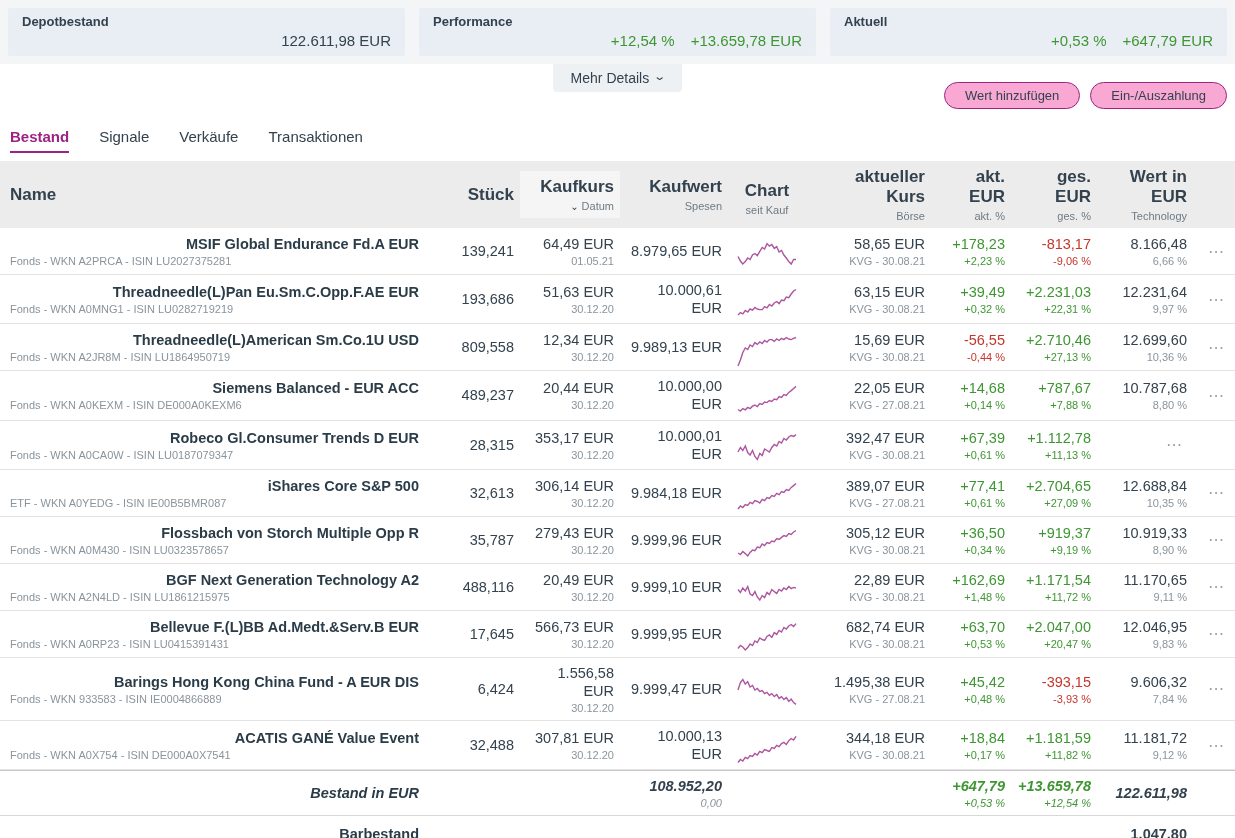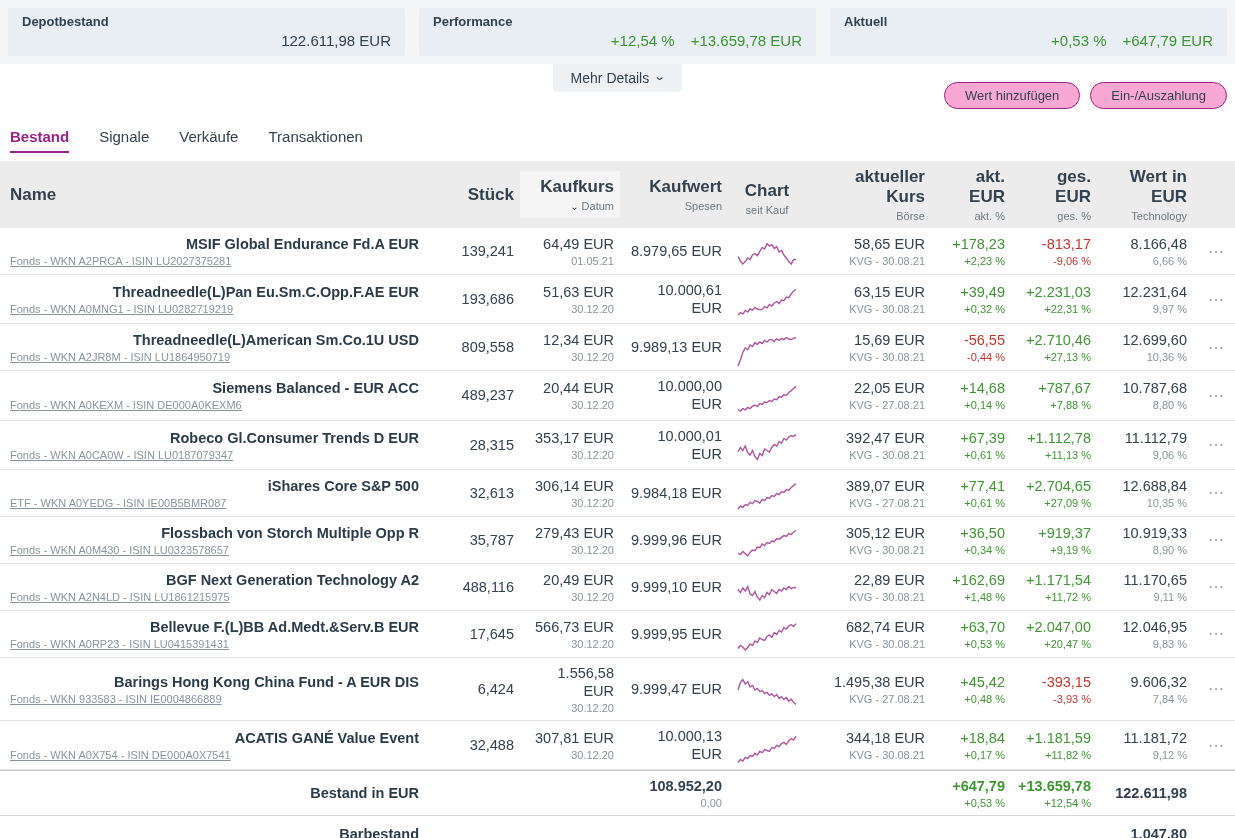--- a/index.html
+++ b/index.html
@@ -38,33 +38,33 @@
   .thead .h-main { font-size:17px; font-weight:bold; color:#33424e; }
   .thead .h-sub { font-size:11px; color:#6e7a84; margin-top:3px; }
   .thead .sorted { background:#f5f5f5; }
   .cell.num { text-align:right; padding:6px 6px; }
   .cell.center { text-align:center;margin-top:8px; }
   .cell.name-cell { text-align:left; padding:6px 6px 6px 10px; }
   .sort-chev { font-size:10px; color:#33424e; margin-right:3px; }
 
   .trow { border-bottom:1px solid #e3e3e3; min-height:47px; }
   .iname { font-size:14.5px; font-weight:bold; color:#2b3c49; line-height:1.25;text-align:right; }
-  .isub { font-size:11px; color:#8a949c; margin-top:2px;text-decoration:underline; }
+  .isub { font-size:11px; color:#8a949c; margin-top:2px; }
   .main { font-size:14.5px; color:#33424e; line-height:1.25; }
   .sub { font-size:11px; color:#8a949c; margin-top:2px; }
   .up .main, .up .sub { color:#3e9632; }
   .down .main, .down .sub { color:#c5362c; }
   .menu-dots { color:#9aa3aa; font-size:16px; letter-spacing:1px; text-align:right; padding-right:10px; cursor:pointer; }
   .spark { display:block; margin:0 auto; }
 
   
   .frow { border-bottom:1px solid #d7d7d7; }
   .frow .iname { font-size:14.5px; }
   .frow .main { font-weight:bold; }
-  .frow.total-row { border-top:1px solid #c9c9c9; min-height:46px; }
+  .frow.total-row { border-top:1px solid #c9c9c9; min-height:46px;font-style:italic; }
   .frow.slim { min-height:36px; }
   .frow.last { border-bottom:1px solid #cfcfcf; }
 </style>
 </head>
 <body>
 
 <div class="page">
 
   <div class="summary-strip">
     <div class="sum-card">
@@ -318,24 +318,20 @@
           <div class="main">392,47 EUR</div>
           <div class="sub">KVG - 30.08.21</div>
         </div>
         <div class="cell num up">
           <div class="main">+67,39</div>
           <div class="sub">+0,61 %</div>
         </div>
         <div class="cell num up">
           <div class="main">+1.112,78</div>
           <div class="sub">+11,13 %</div>
-        </div>
-        <div class="cell num">
-          <div class="main">11.112,79</div>
-          <div class="sub">9,06 %</div>
         </div>
         <div class="cell menu-dots">⋯</div>
       </div>
       <div class="grid-row trow">
         <div class="cell name-cell">
           <div class="iname">iShares Core S&amp;P 500</div>
           <div class="isub">ETF - WKN A0YEDG - ISIN IE00B5BMR087</div>
         </div>
         <div class="cell num">
           <div class="main">32,613</div>

